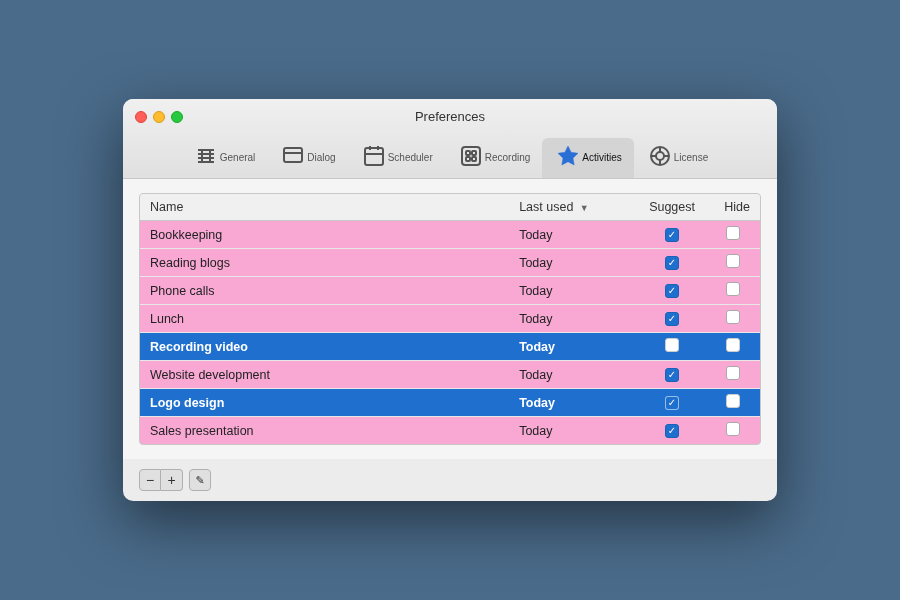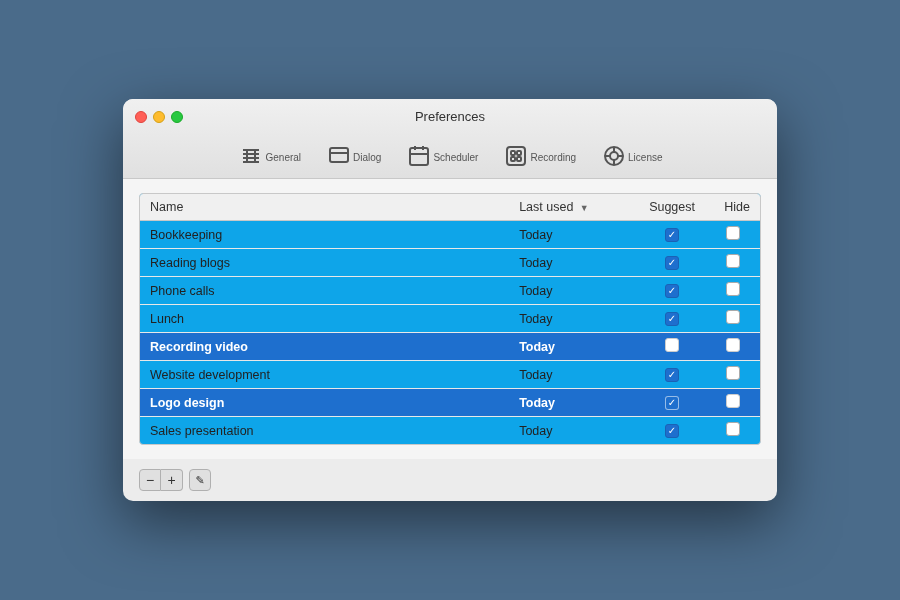--- a/index.html
+++ b/index.html
@@ -101,21 +101,21 @@
     .toolbar-item.active .toolbar-label {
       color: #111;
     }
 
     .content {
       background: #f5f5f5;
       padding: 14px 16px;
     }
 
     .table-container {
-      background: #0ea5e9;
+      background: #f9a8d4;
       border: 1px solid #c8c8c8;
       border-radius: 4px;
       overflow: hidden;
     }
 
     .table {
       width: 100%;
       border-collapse: collapse;
       font-size: 12.5px;
     }
@@ -315,20 +315,28 @@
             <rect x="3" y="3" width="18" height="18" rx="3"></rect>
             <rect x="7" y="7" width="4" height="4" rx="1"></rect>
             <rect x="13" y="7" width="4" height="4" rx="1"></rect>
             <rect x="7" y="13" width="4" height="4" rx="1"></rect>
             <rect x="13" y="13" width="4" height="4" rx="1"></rect>
           </svg>
         </div>
         <span class="toolbar-label">Recording</span>
       </div>
 
+      <div class="toolbar-item active">
+        <div class="toolbar-icon">
+          <svg class="icon-svg" viewBox="0 0 24 24" fill="#2a6fd6" stroke="#2a6fd6" stroke-width="0.5">
+            <polygon points="12,2 15.09,8.26 22,9.27 17,14.14 18.18,21.02 12,17.77 5.82,21.02 7,14.14 2,9.27 8.91,8.26"></polygon>
+          </svg>
+        </div>
+        <span class="toolbar-label">Activities</span>
+      </div>
 
       <div class="toolbar-item">
         <div class="toolbar-icon">
           <svg class="icon-svg" viewBox="0 0 24 24" fill="none" stroke="#555" stroke-width="2">
             <circle cx="12" cy="12" r="9"></circle>
             <circle cx="12" cy="12" r="4"></circle>
             <line x1="12" y1="3" x2="12" y2="8"></line>
             <line x1="12" y1="16" x2="12" y2="21"></line>
             <line x1="3" y1="12" x2="8" y2="12"></line>
             <line x1="16" y1="12" x2="21" y2="12"></line>

